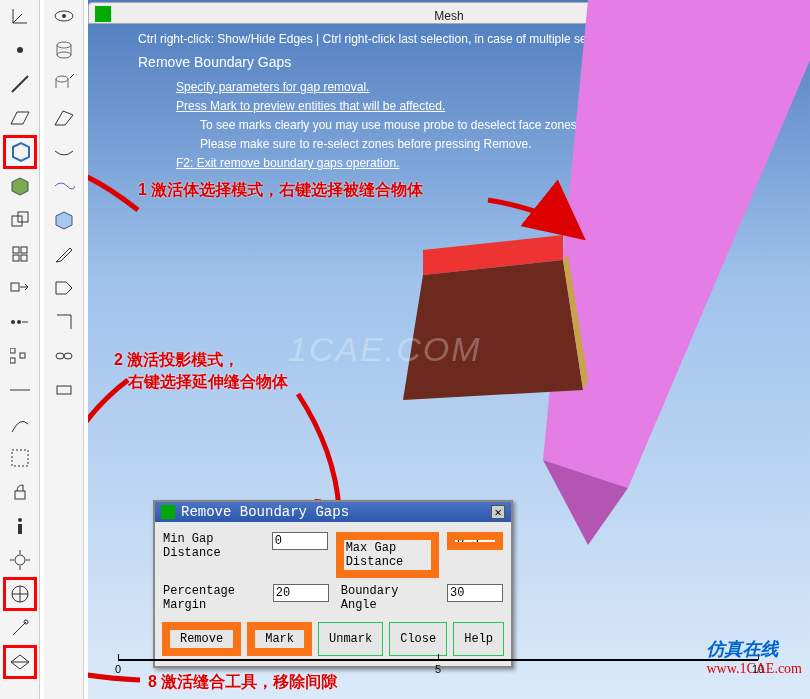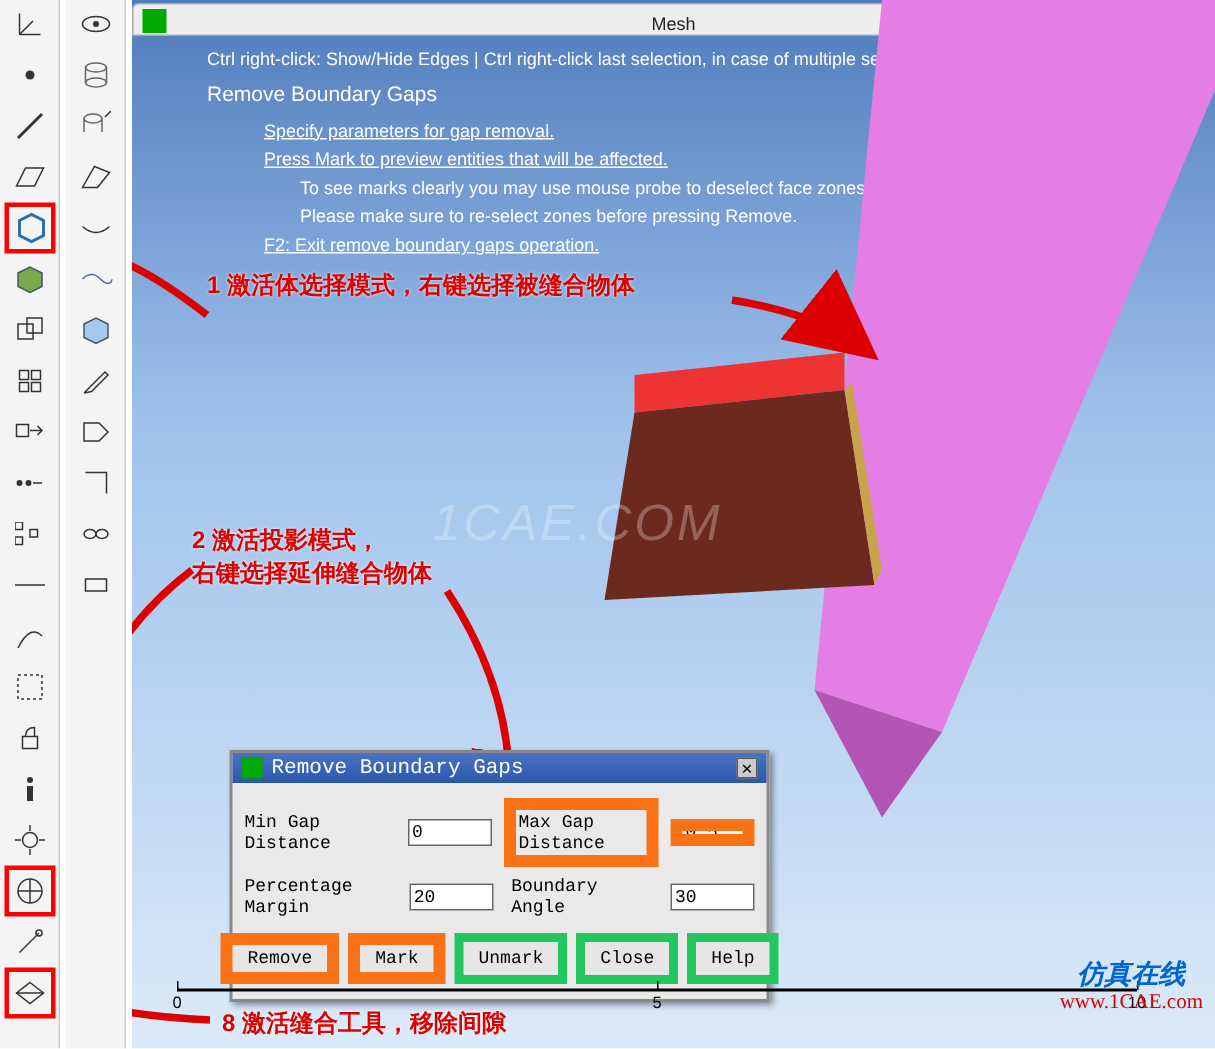--- a/index.html
+++ b/index.html
@@ -134,36 +134,36 @@
     margin-left: auto;
     width: 14px; height: 14px;
     font-size: 12px;
     color: #000;
     background: #ccc;
     border: 1px solid #555;
     display: flex; align-items: center; justify-content: center;
     cursor: pointer;
   }
   .dialog .dlg-body { padding: 10px 8px; }
-  .field-row { display: flex; gap: 8px; margin-bottom: 6px; align-items: center; }
+  .field-row { display: flex; gap: 8px; margin-bottom: 6px; }
   .field-label { width: 116px; font-size: 12px; }
   .field-input {
     width: 56px; height: 18px;
     border: 1px solid #666;
     background: #fff;
     padding: 0 2px;
     font-family: inherit;
     font-size: 12px;
   }
   .btn-row { display: flex; justify-content: center; gap: 6px; margin-top: 10px; }
   .dlg-btn {
     padding: 2px 10px;
     font-size: 12px;
     background: #e6e6e6;
-    border: 6px solid #22c55e;
+    border: 1px solid #22c55e;
     cursor: pointer;
     font-family: inherit;
   }
   .hl-red { border: 8px solid #f97316; }
   .scale-bar {
     position: absolute;
     bottom: 20px; left: 30px;
     width: 640px;
     height: 20px;
   }
@@ -171,21 +171,21 @@
     width: 100%;
     height: 2px;
     background: #000;
     position: relative;
   }
   .scale-tick { position: absolute; width: 1px; height: 6px; background: #000; top: -5px; }
   .scale-lbl { position: absolute; font-size: 11px; top: 4px; transform: translateX(-50%); }
   .brand {
     position: absolute;
     right: 8px; bottom: 22px;
-    text-align: center;
+    text-align: left;
     font-family: "SimHei","Microsoft YaHei";
   }
   .brand .cn { color: #0066cc; font-size: 18px; font-weight: bold; font-style: italic; }
   .brand .url { color: #d00; font-size: 14px; }
 </style>
 </head>
 <body>
 
 <div class="toolbar">
   <div class="tool-icon">
@@ -407,21 +407,21 @@
         </marker>
       </defs>
     <path d="M 50 210 Q -40 140 -62 186" stroke="#d00" stroke-width="5" fill="none" marker-end="url(#ah)"></path>
     <path d="M 400 200 Q 460 210 490 234" stroke="#d00" stroke-width="5" fill="none" marker-end="url(#ah)"></path>
     <path d="M 40 380 Q -40 440 -62 574" stroke="#d00" stroke-width="5" fill="none" marker-end="url(#ah)"></path>
     <path d="M 210 394 Q 260 470 250 552" stroke="#d00" stroke-width="5" fill="none" marker-end="url(#ah)"></path>
     <path d="M 52 680 Q -30 676 -62 656" stroke="#d00" stroke-width="5" fill="none" marker-end="url(#ah)"></path>
   </svg>
 
   <div class="anno" style="left:50px;top:180px">1 激活体选择模式，右键选择被缝合物体</div>
-  <div class="anno" style="left:40px;top:350px">2 激活投影模式，</div>
+  <div class="anno" style="left:26px;top:350px">2 激活投影模式，</div>
   <div class="anno" style="left:40px;top:372px">右键选择延伸缝合物体</div>
   <div class="anno" style="left:60px;top:672px">8 激活缝合工具，移除间隙</div>
 
   <div class="watermark">1CAE.COM</div>
 
   <div class="dialog">
     <div class="dlg-title">
       <span style="width:14px;height:14px;background:#0a0;display:inline-block;margin-right:6px"></span>
       <span>Remove Boundary Gaps</span>
       <span class="dlg-close">✕</span>

